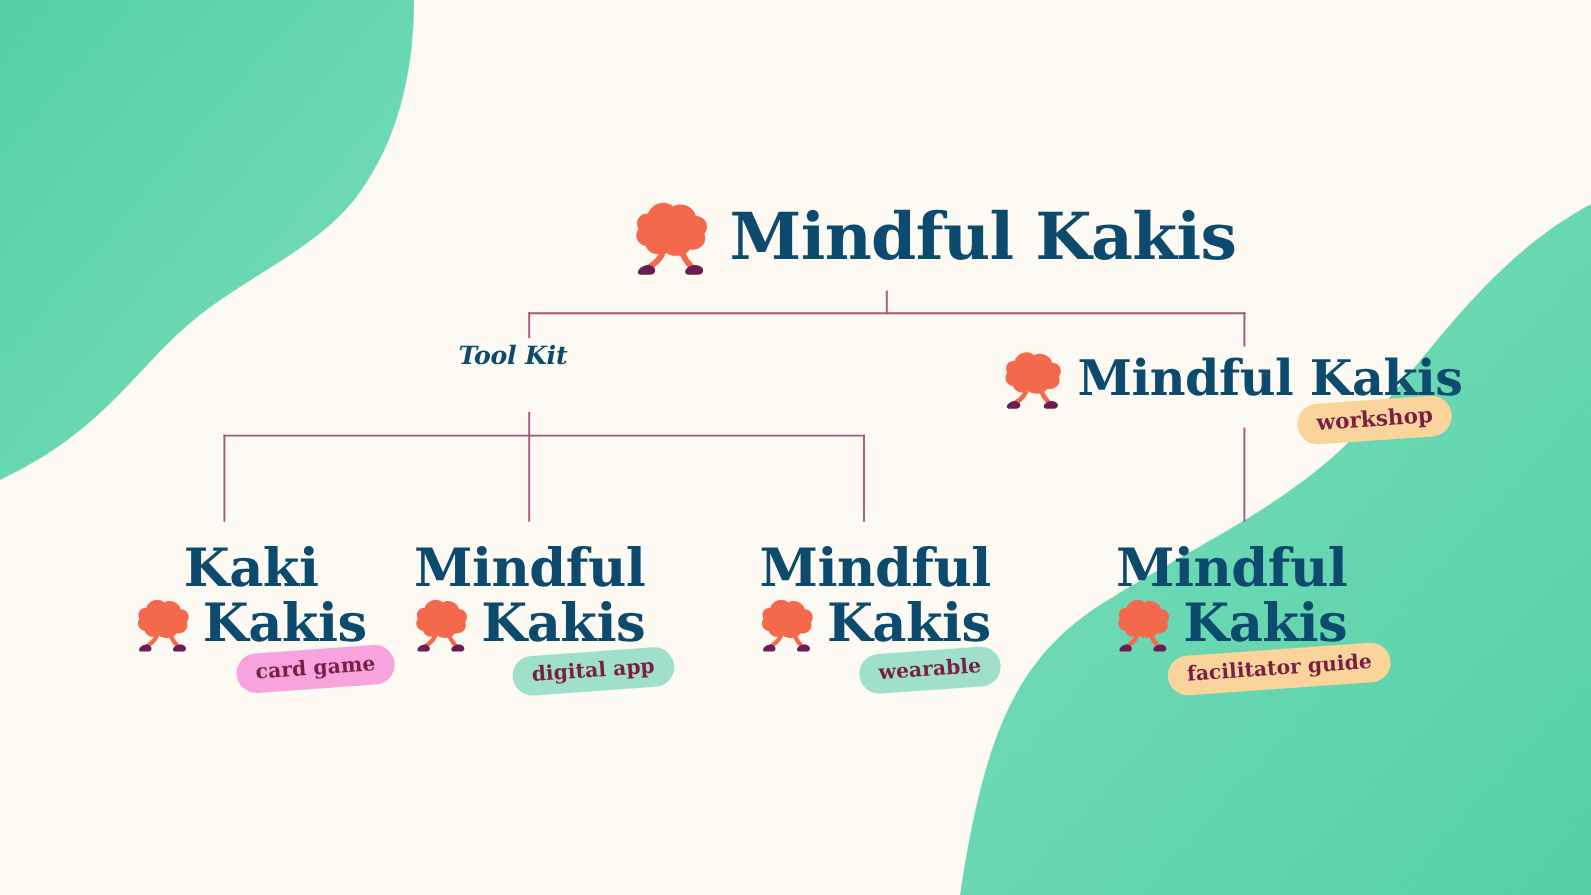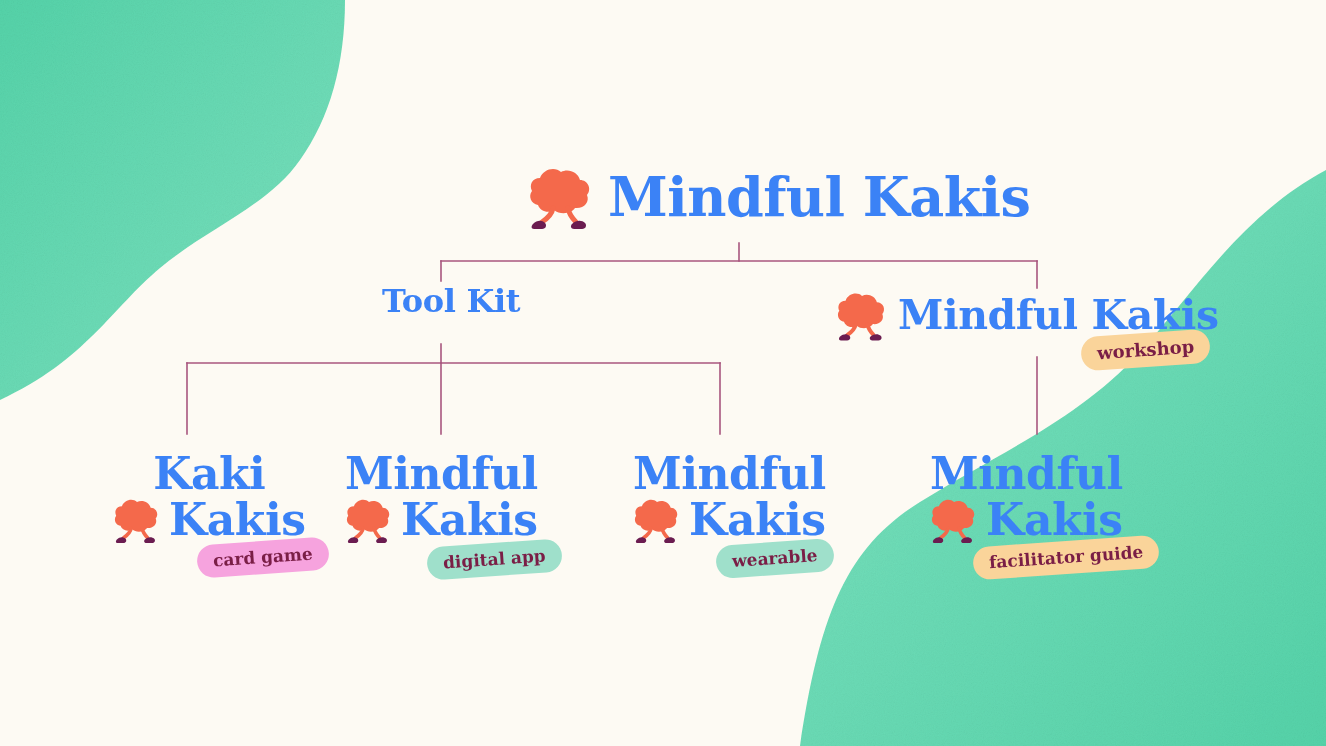--- a/index.html
+++ b/index.html
@@ -47,42 +47,42 @@
   }
   .logo-line {
     display: flex;
     align-items: center;
     white-space: nowrap;
     line-height: 0.97;
   }
   .wordmark {
     font-family: "DejaVu Serif", serif;
     font-weight: 700;
-    color: #3b82f6;
+    color: #0c4a6e;
     letter-spacing: -0.01em;
   }
   .mascot {
     flex: 0 0 auto;
     display: block;
   }
 
   
   #node-root {
     left: 528px;
     top: 158px;
   }
   #node-root .wordmark { font-size: 54px; }
   #node-root .mascot { width: 66px; height: 78px; margin-right: 14px; }
 
   
   #node-toolkit {
     left: 382px;
     top: 286px;
   }
-  #node-toolkit .wordmark { font-size: 32px; }
+  #node-toolkit .wordmark { font-size: 21px; font-style: italic; }
 
   
   #node-workshop {
     left: 836px;
     top: 285px;
   }
   #node-workshop .wordmark { font-size: 41px; }
   #node-workshop .mascot { width: 52px; height: 61px; margin-right: 10px; }
 
   

